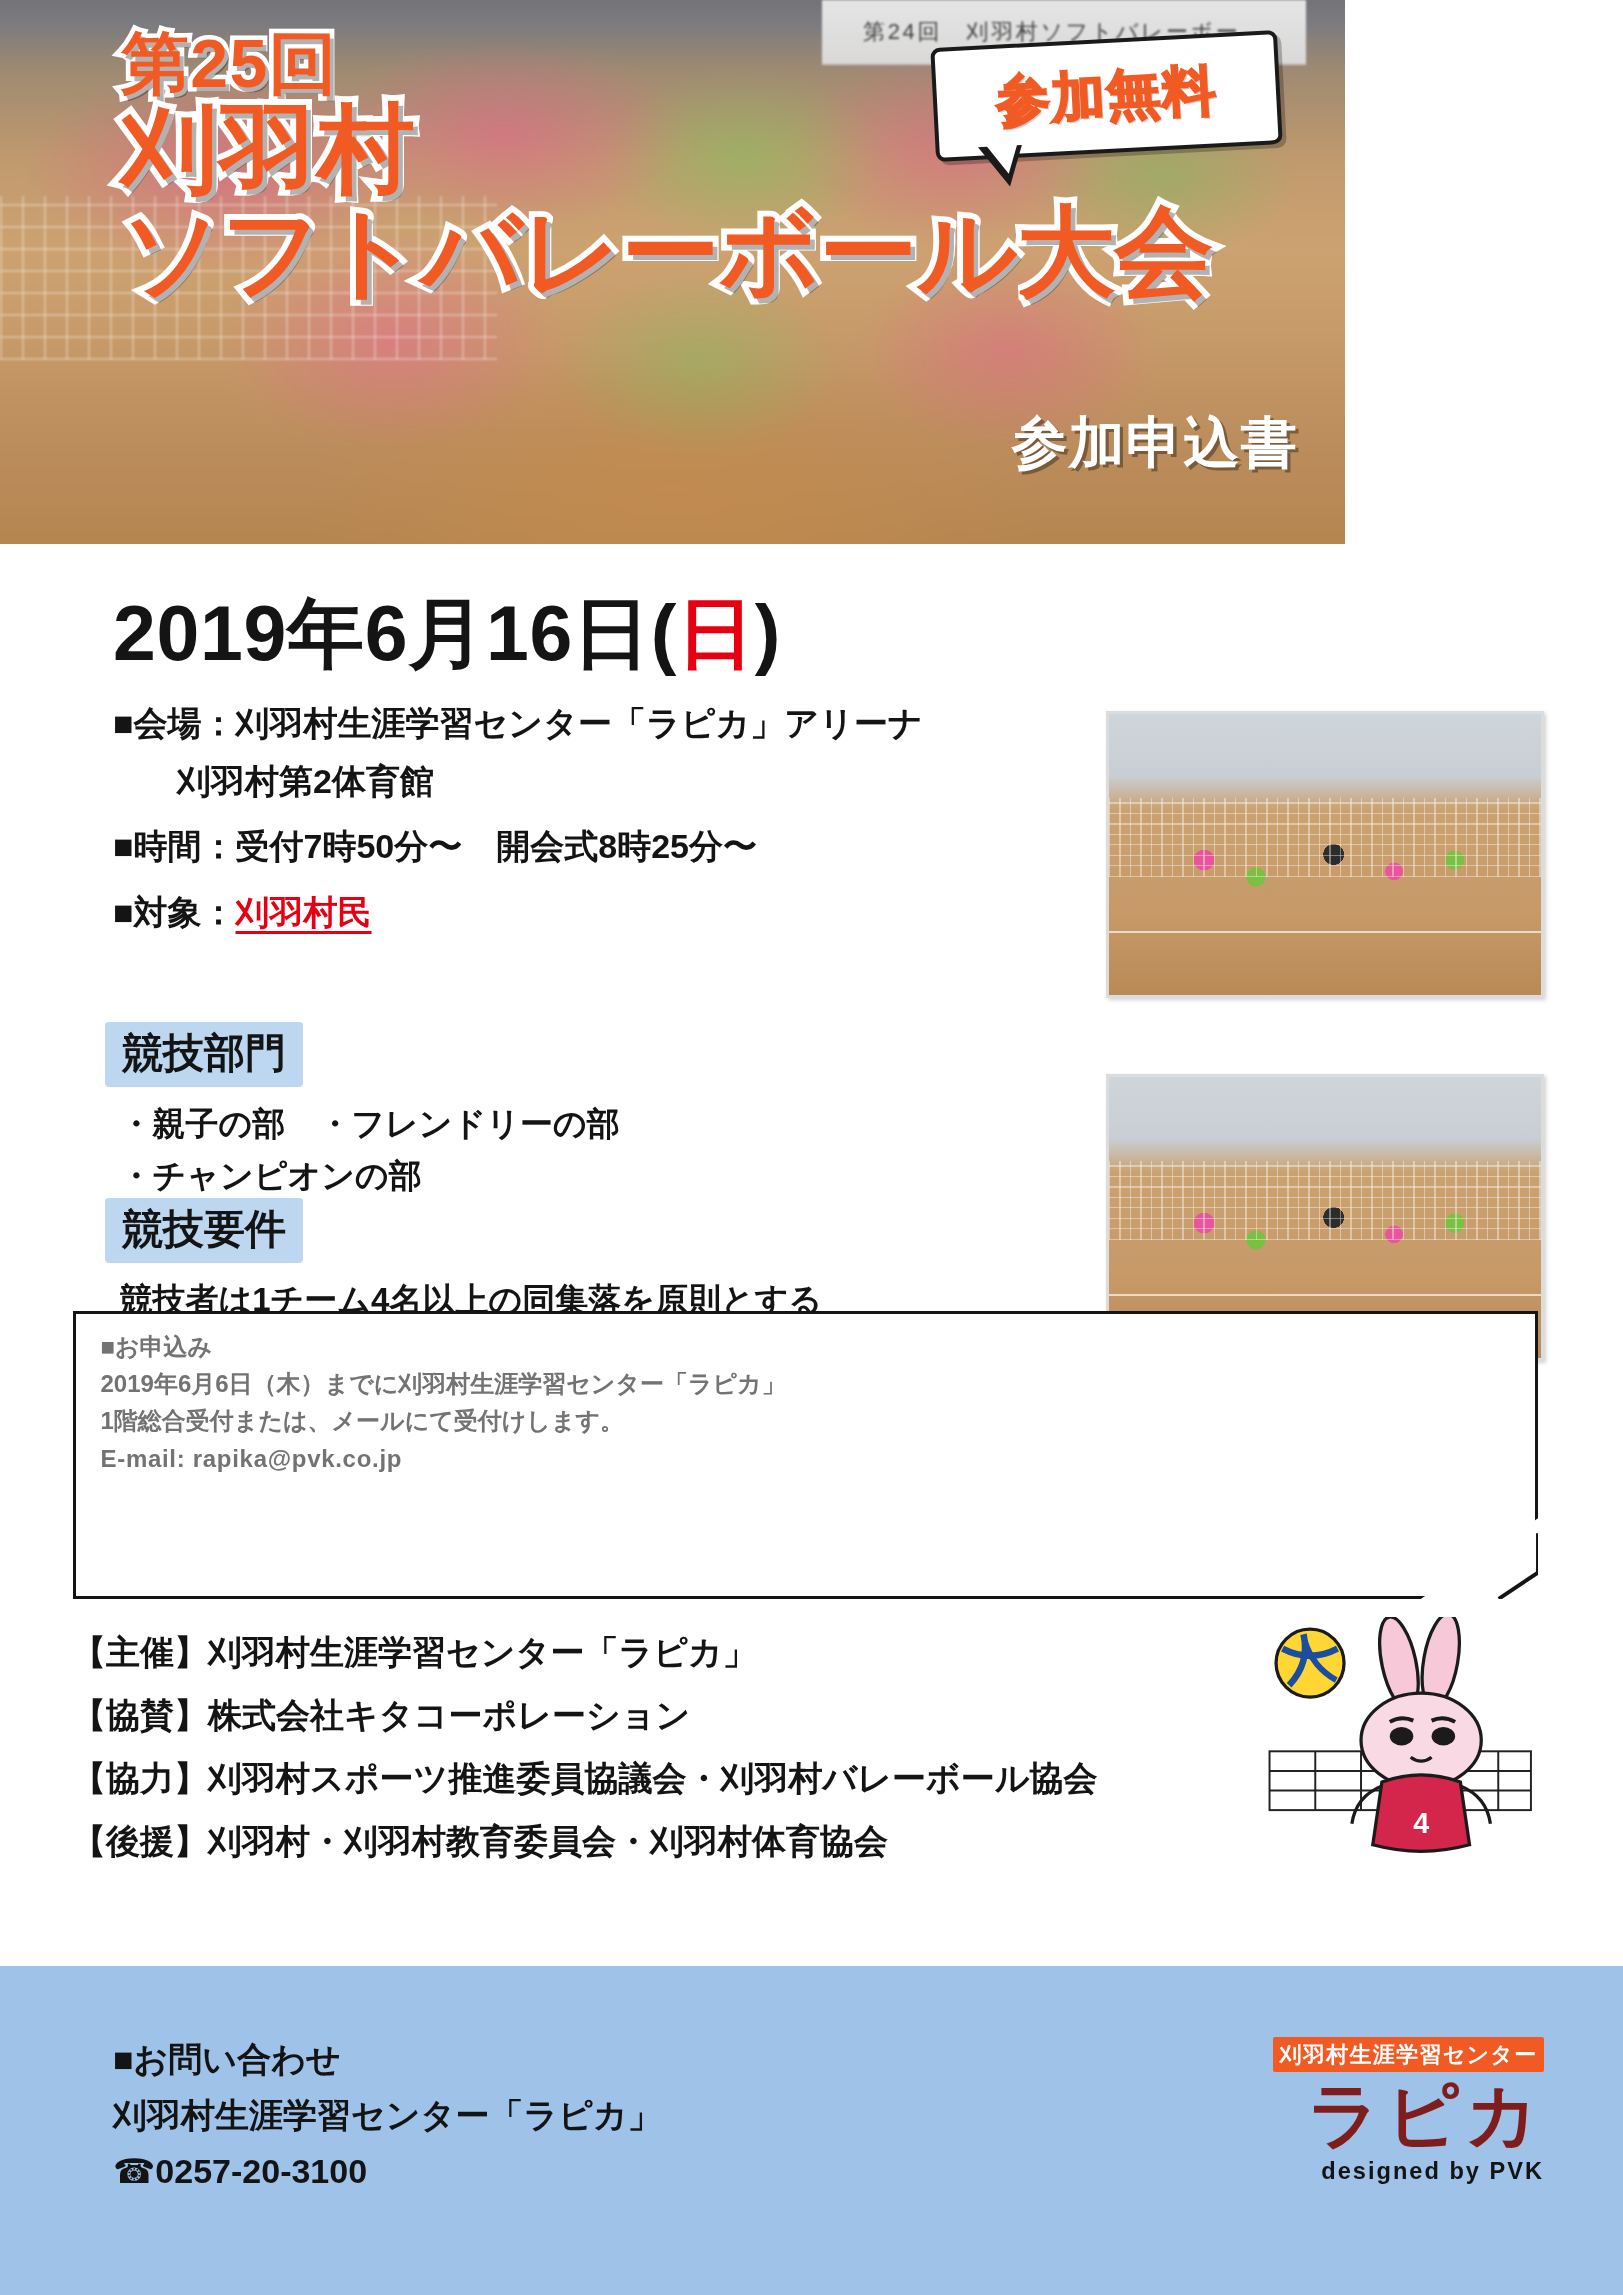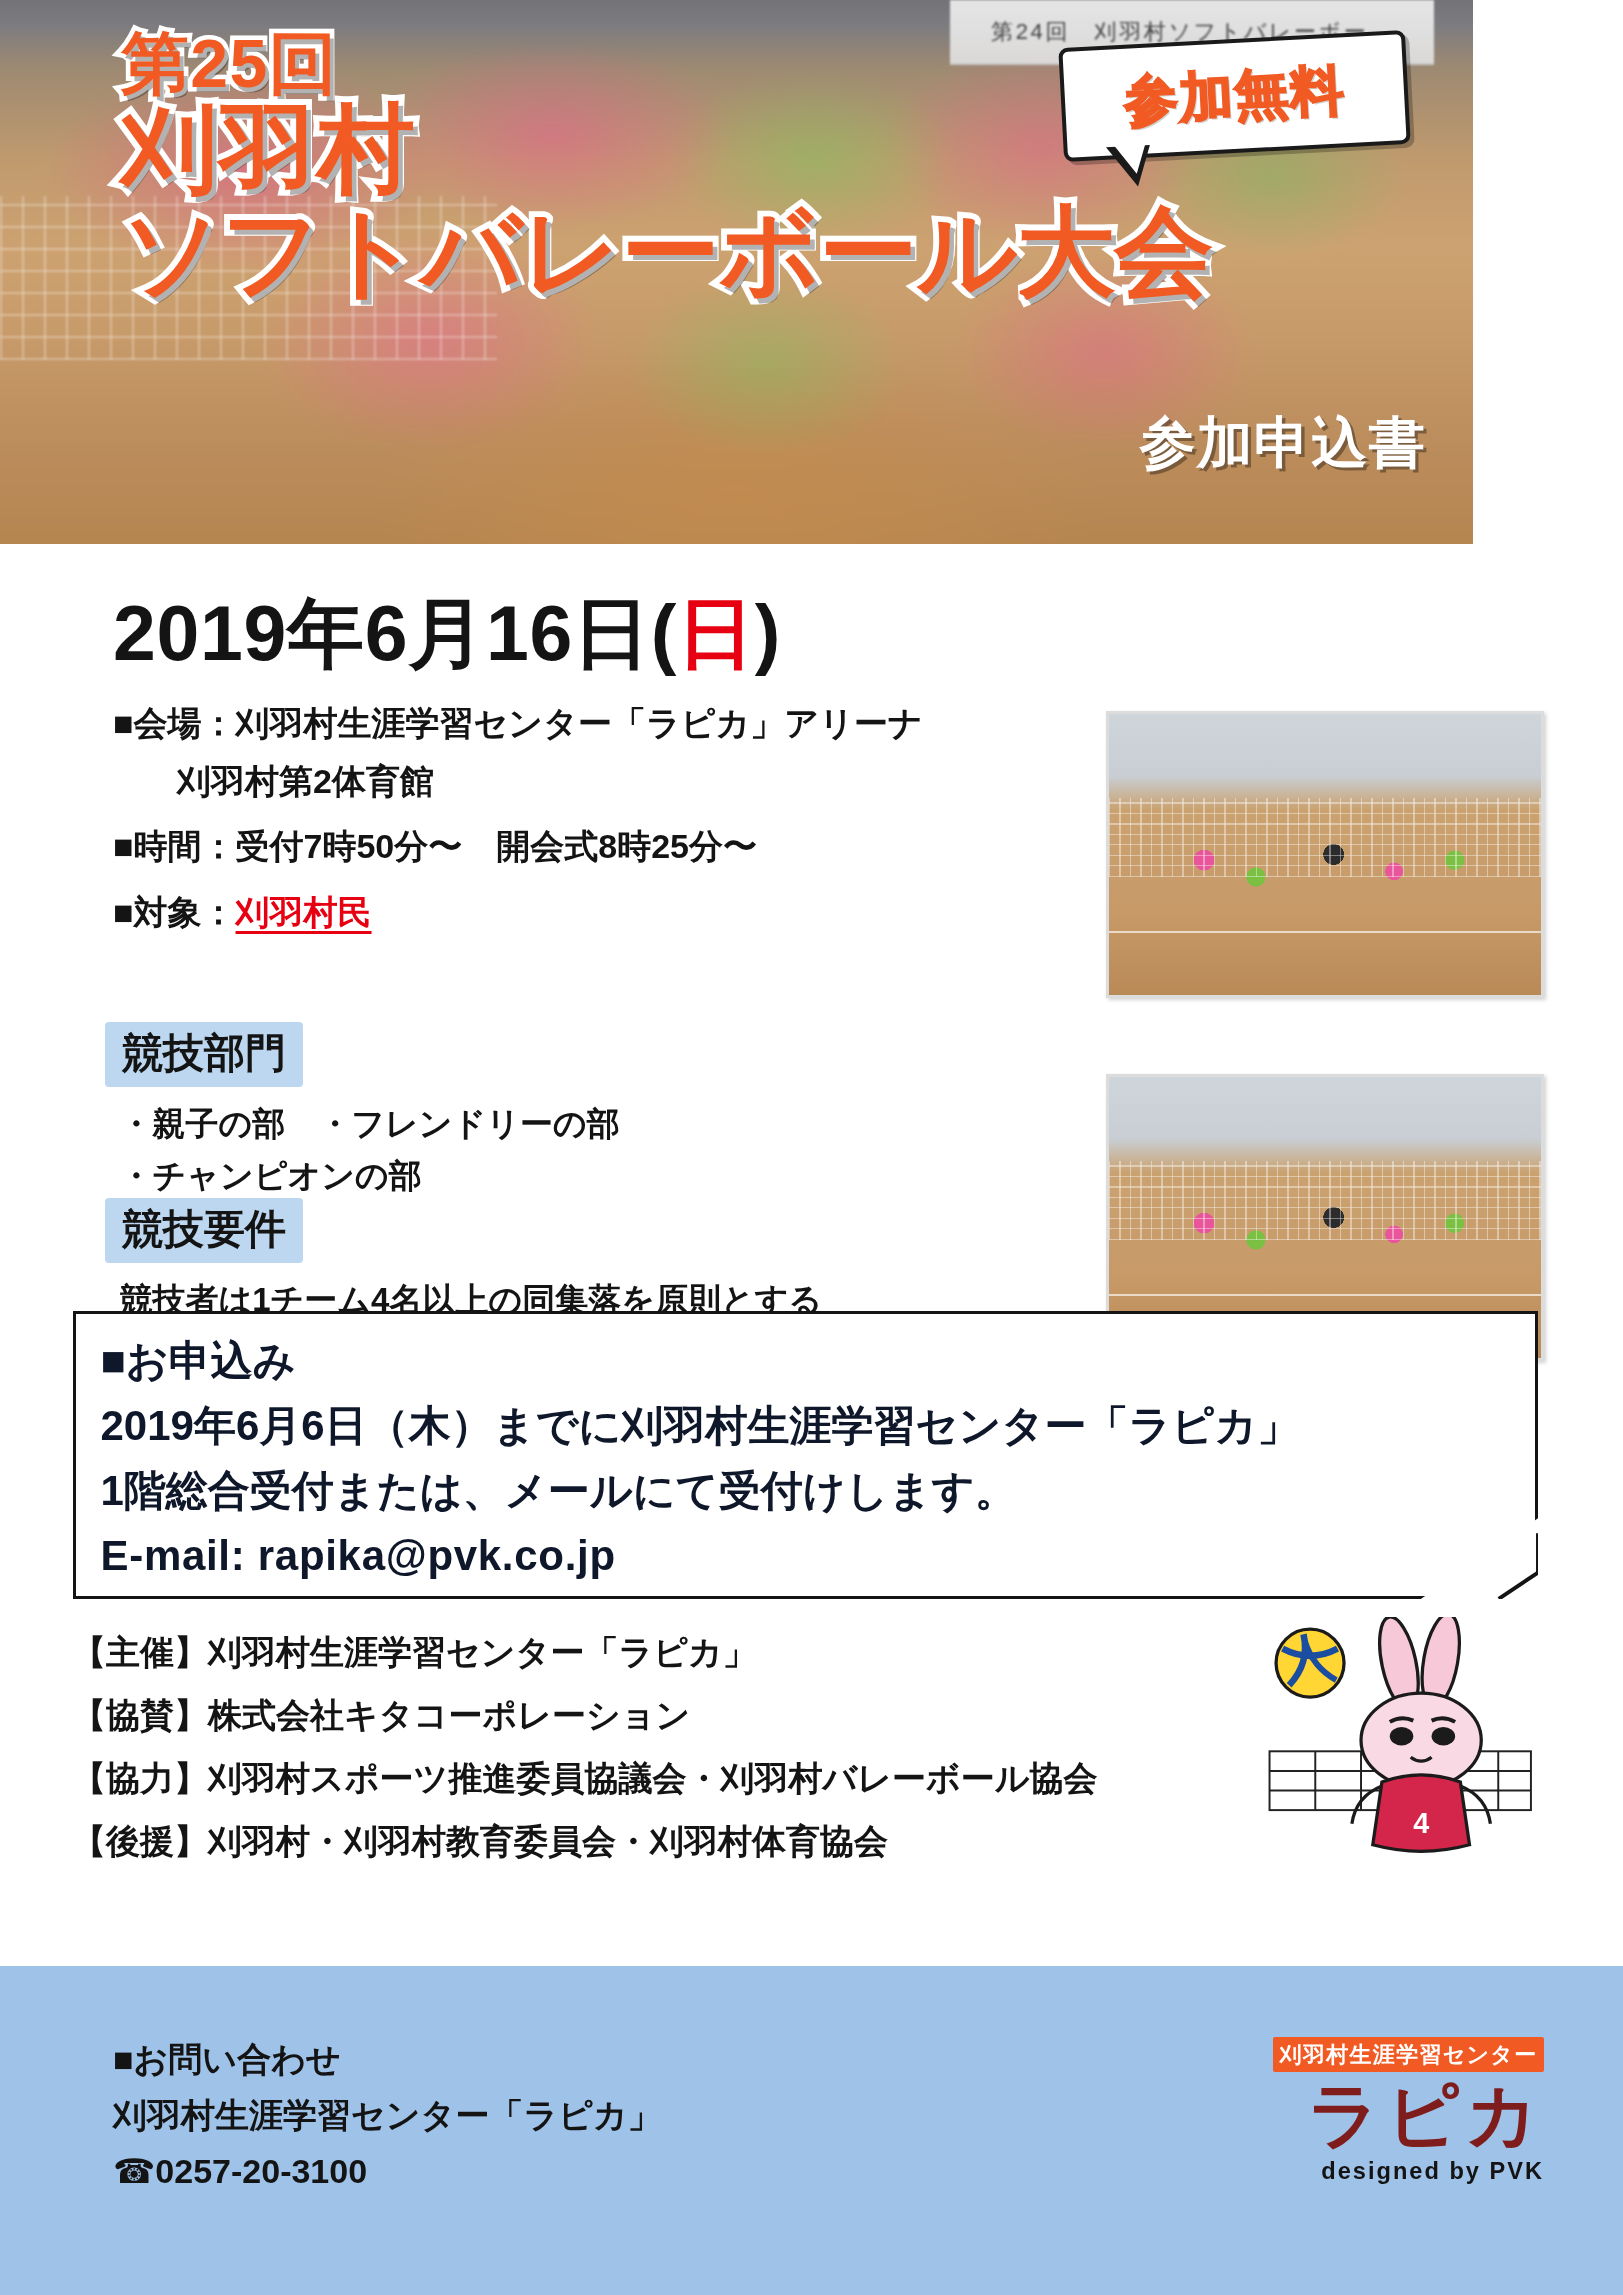--- a/index.html
+++ b/index.html
@@ -15,21 +15,21 @@
     width: 1623px;
     height: 2295px;
     overflow: hidden;
     background: #ffffff;
   }
 
   
   .hero {
     position: absolute;
     left: 0; top: 0;
-    width: 1473px;
+    width: 1345px;
     height: 544px;
     overflow: hidden;
     background: #4c1d95;
   }
   .hero-photo {
     position: absolute;
     inset: 0;
     background:
       
       radial-gradient(ellipse 275px 144px at 18% 32%, rgba(226,88,140,0.55), rgba(226,88,140,0) 70%),
@@ -296,23 +296,23 @@
   }
   .apply-box .notch-line {
     position: absolute;
     right: 0; bottom: 0;
     width: 131px; height: 92px;
   }
   .apply-text {
     position: absolute;
     left: 27.5px;
     top: 17px;
-    font-size: 42px;
-    font-weight: 700;
-    color: #0f172a;
+    font-size: 24px;
+    font-weight: 700;
+    color: #737373;
     line-height: 1.55;
     white-space: nowrap;
   }
   .apply-text .mail { letter-spacing: 0.7px; }
 
   
   .credits {
     position: absolute;
     left: 72px;
     top: 1086px;

